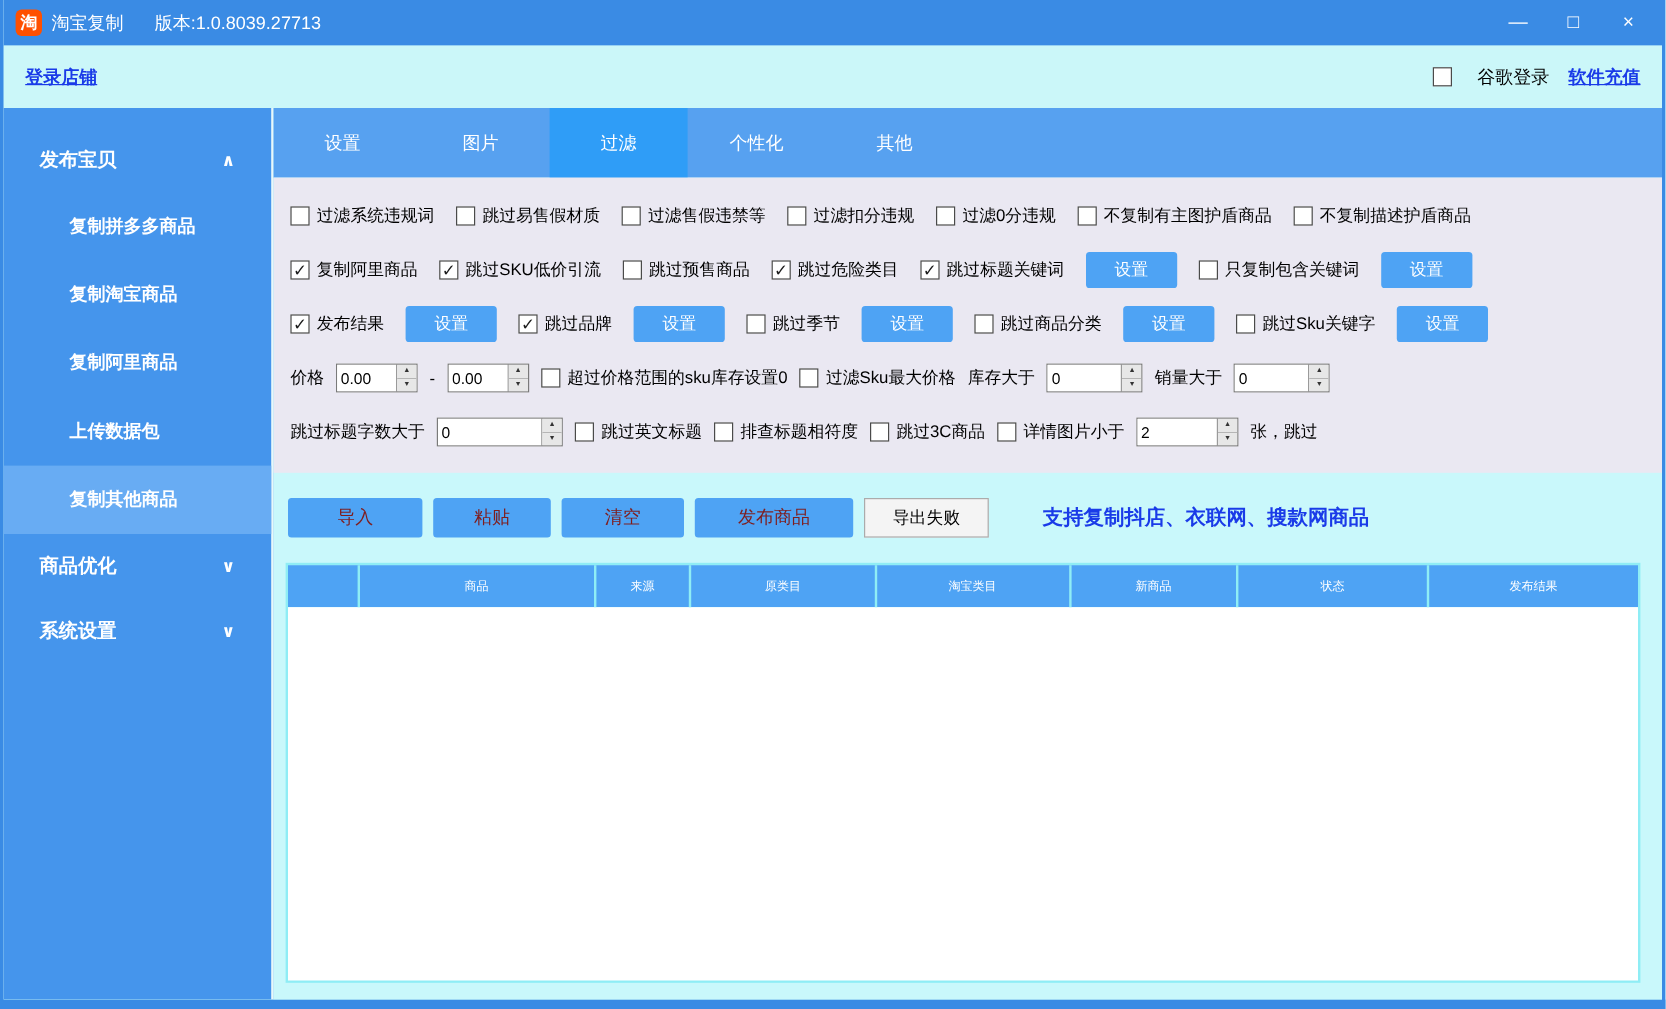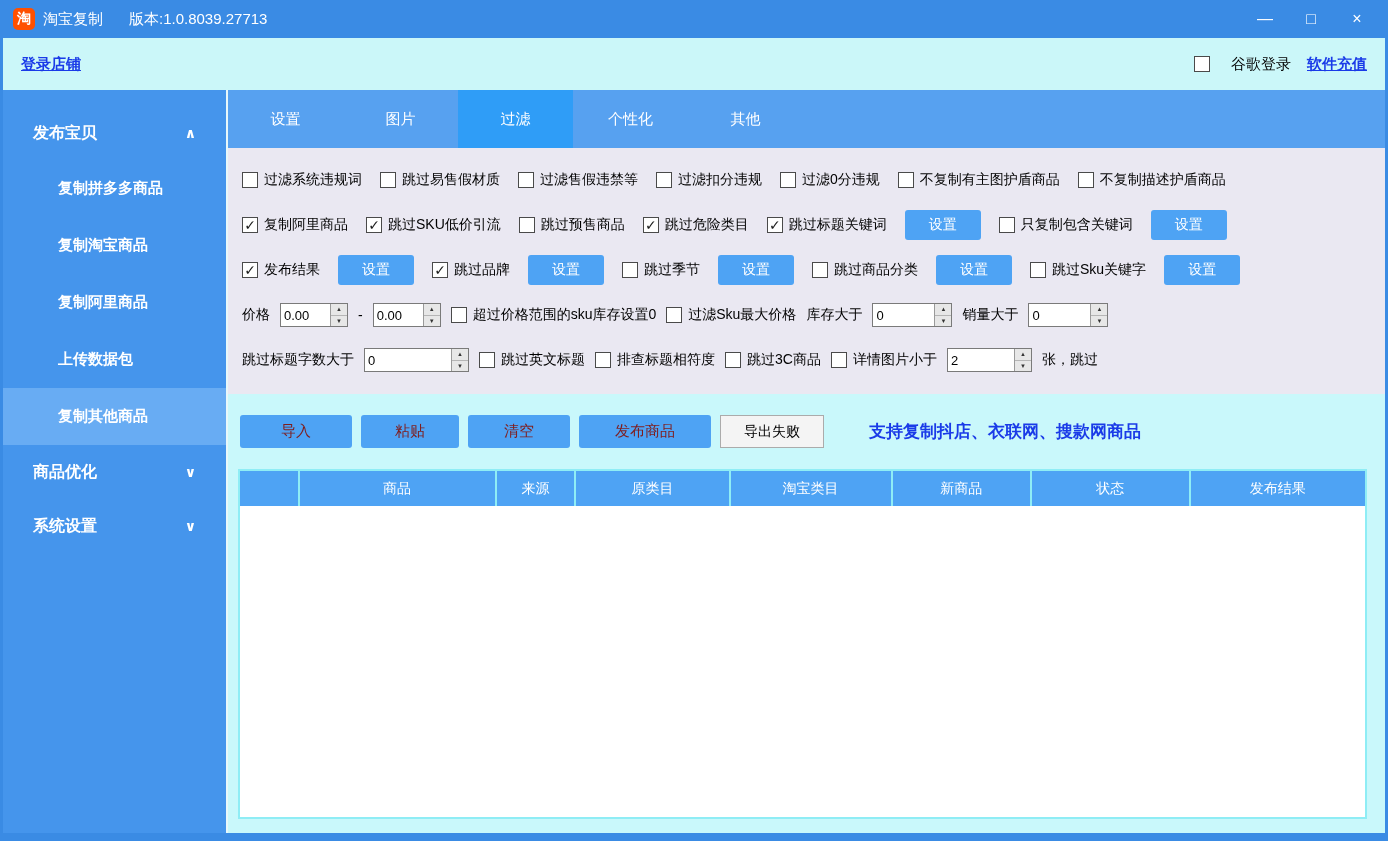--- a/index.html
+++ b/index.html
@@ -61,21 +61,21 @@
   .btn-act { height:33px; background:#4EA3F4; color:#7f1d1d; border:none; border-radius:3px; font-size:15px;
              cursor:pointer; margin-right:9px; font-family:inherit; }
   .w-import{width:112px;} .w-paste{width:98px;} .w-clear{width:102px;} .w-publish{width:132px;}
   .btn-export { height:33px; width:104px; background:#F4F4F4; color:#000; border:1px solid #ABABAB;
                 font-size:14px; margin-right:9px; font-family:inherit; }
   .note { color:#1A3BE8; font-size:17px; font-weight:bold; margin-left:36px; }
 
   
   .grid { margin:21px 18px 0 10px; border:2px solid #8FEDF5; flex:none; }
   .grid-header { display:flex; background:#4EA3F4; height:35px; }
-  .gh-cell { color:#fff; font-size:14px; display:flex; align-items:center; justify-content:center;
+  .gh-cell { color:#fff; font-size:10px; display:flex; align-items:center; justify-content:center;
              border-right:2px solid #8FEDF5; }
   .gh-cell:last-child { border-right:none; }
   .c0{width:5.3%;} .c1{width:17.5%;} .c2{width:7.1%;} .c3{width:13.7%;} .c4{width:14.4%;}
   .c5{width:12.4%;} .c6{width:14.1%;} .c7{flex:1;}
   .grid-body { height:311px; background:#fff; }
 </style>
 </head>
 <body>
 
 <div class="window">

